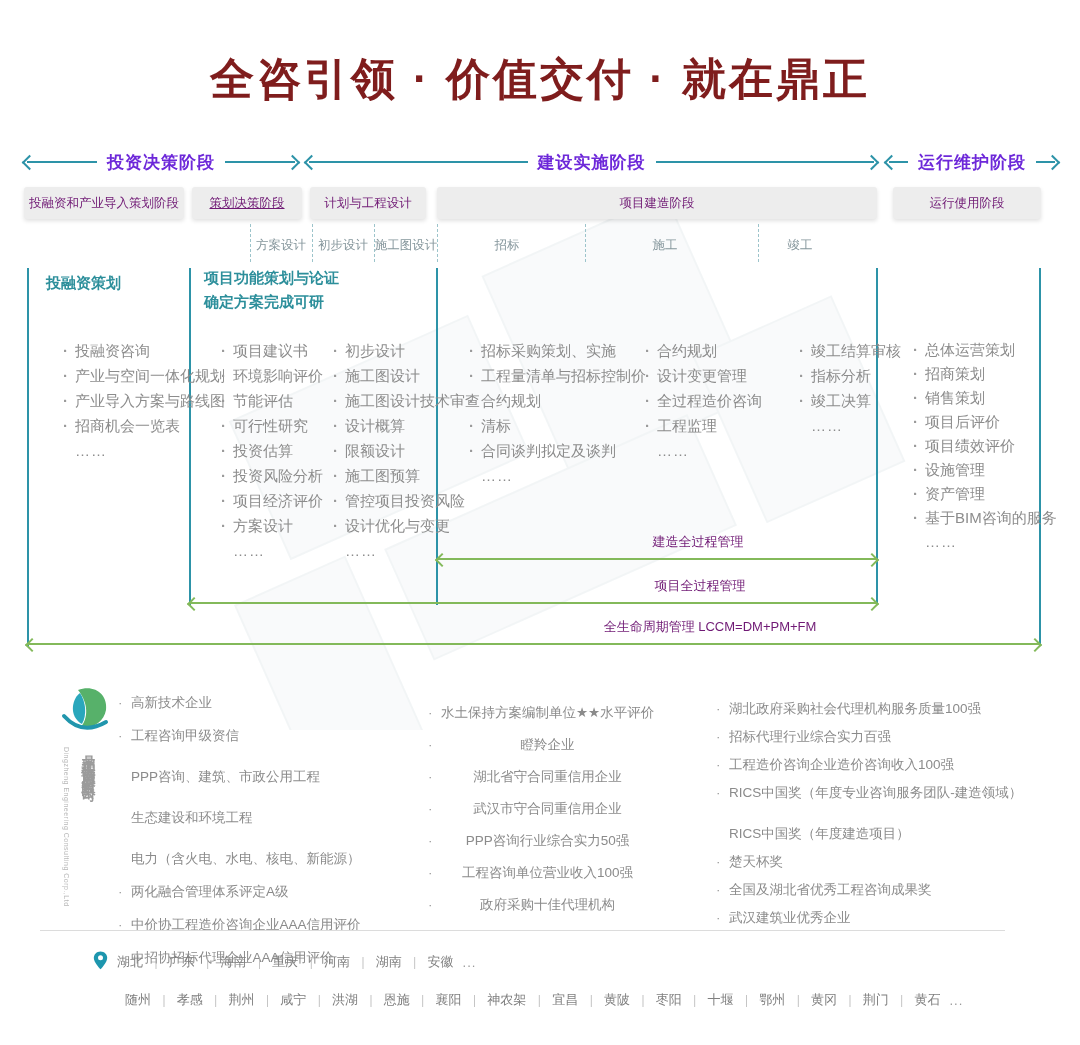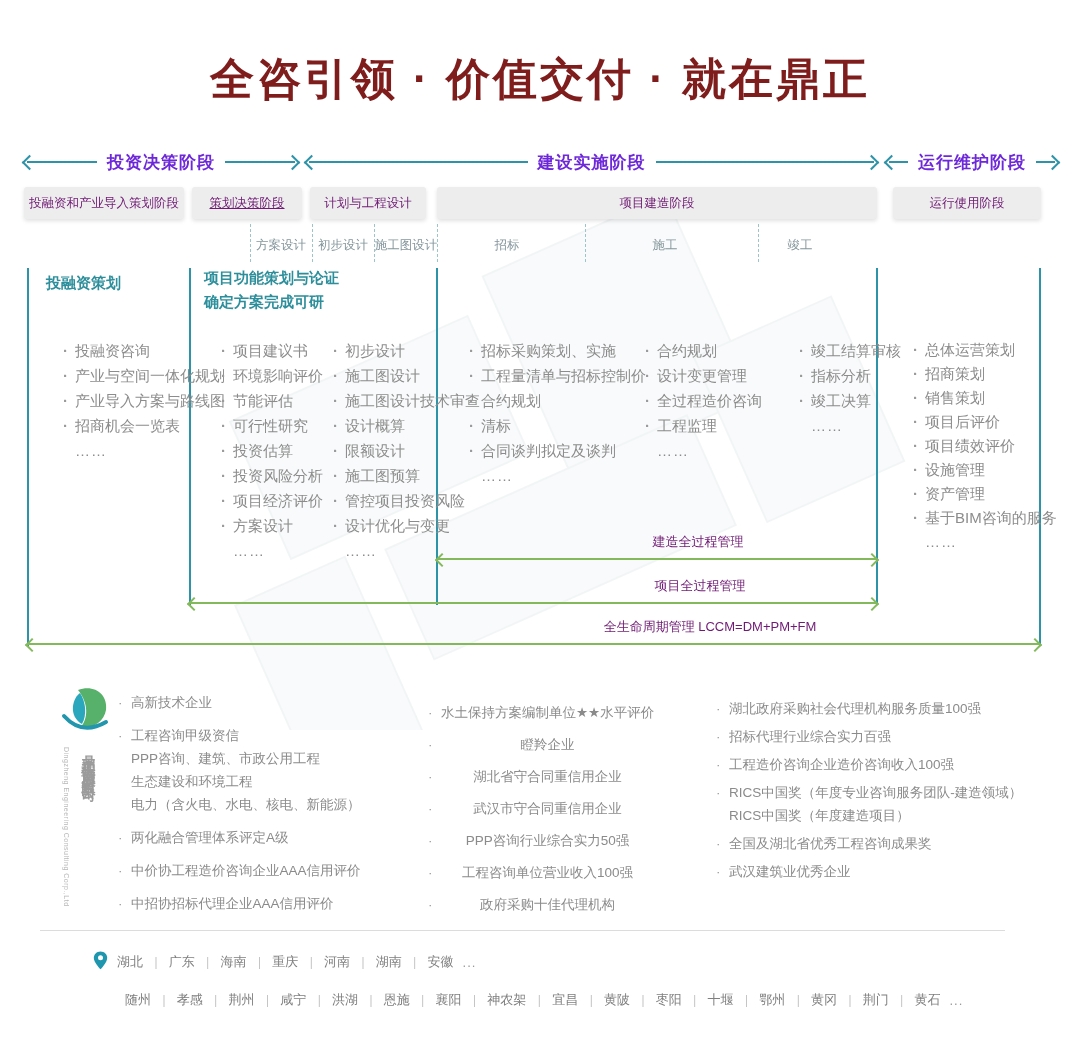--- a/index.html
+++ b/index.html
@@ -67,21 +67,21 @@
           font-size:14px;font-weight:bold;color:#9b9b9b;letter-spacing:3px;}
   .enname{position:absolute;left:63px;top:747px;writing-mode:vertical-rl;
           font-size:7px;color:#b8b8b8;letter-spacing:.5px;}
 
   
   ul.hon{position:absolute;list-style:none;margin:0;padding:0;font-size:13.5px;color:#8b8b8b;}
   ul.hon li{position:relative;line-height:22px;padding-left:13px;white-space:nowrap;}
   ul.hon li.main::before{content:"·";position:absolute;left:0;color:#9a9a9a;}
   ul.hon li.main{margin-top:11px;}
   ul.hon li.main:first-child{margin-top:0;}
-  ul.hon li.sub{margin-top:1px;}
+  ul.hon li.sub{margin-top:19px;}
   ul.hon.h2 li.main{margin-top:10px;}
   ul.hon.h3 li.main{margin-top:6px;}
   .hon1{left:118px;top:692px;}
   .hon2{left:428px;top:692px;text-align:center;}
   .hon3{left:716px;top:692px;}
 
   .hr{position:absolute;left:40px;top:930px;width:965px;height:1px;background:#dcdcdc;}
 
   
   .pin{position:absolute;left:93px;top:951px;}
@@ -260,20 +260,21 @@
         <li class="main">PPP咨询行业综合实力50强</li>
         <li class="main">工程咨询单位营业收入100强</li>
         <li class="main">政府采购十佳代理机构</li>
       </ul>
     <ul class="hon h3 hon3">
         <li class="main">湖北政府采购社会代理机构服务质量100强</li>
         <li class="main">招标代理行业综合实力百强</li>
         <li class="main">工程造价咨询企业造价咨询收入100强</li>
         <li class="main">RICS中国奖（年度专业咨询服务团队-建造领域）</li>
         <li class="sub">RICS中国奖（年度建造项目）</li>
+        <li class="main">楚天杯奖</li>
         <li class="main">全国及湖北省优秀工程咨询成果奖</li>
         <li class="main">武汉建筑业优秀企业</li>
       </ul>
 
     <div class="hr"></div>
 
     <svg class="pin" width="15" height="19" viewBox="0 0 15 19">
       <path d="M7.5,0.5 C3.6,0.5 0.8,3.4 0.8,7 C0.8,11.5 7.5,18.3 7.5,18.3 S14.2,11.5 14.2,7 C14.2,3.4 11.4,0.5 7.5,0.5 Z" fill="#1d96ae"></path>
       <circle cx="7.5" cy="6.8" r="2.5" fill="#ffffff"></circle>
     </svg>

